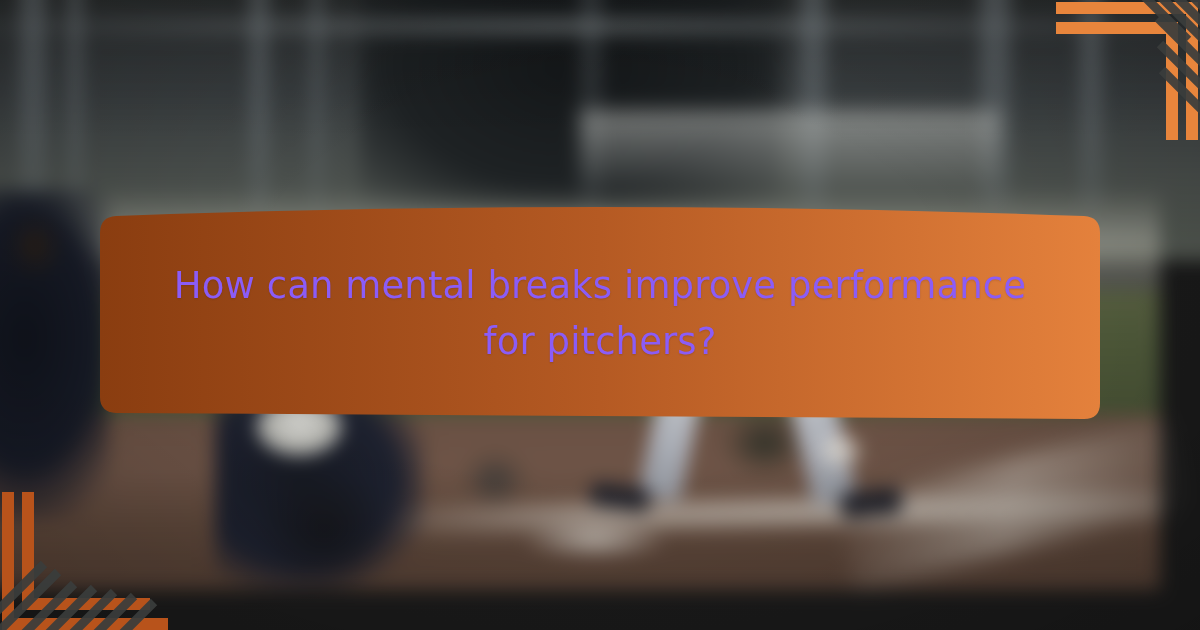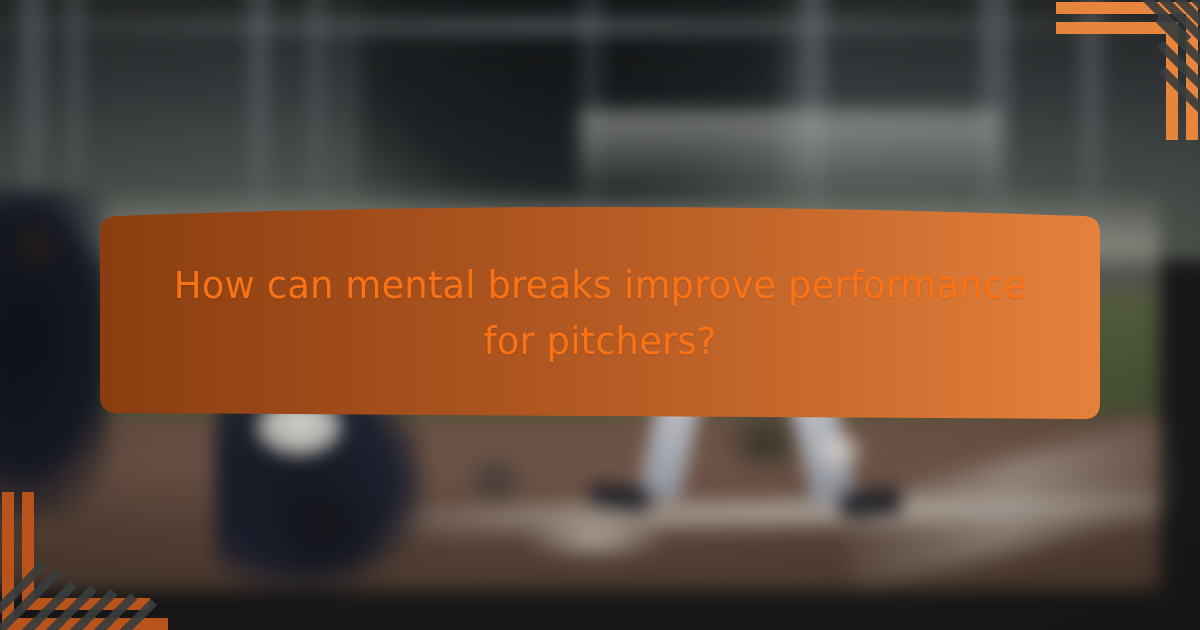--- a/index.html
+++ b/index.html
@@ -158,21 +158,21 @@
   }
   #card-shape { position: absolute; inset: 0; width: 100%; height: 100%; }
   #card-text {
     position: absolute;
     inset: 0;
     display: flex;
     align-items: center;
     justify-content: center;
     padding: 0 60px;
     box-sizing: border-box;
-    color: #f97316;
+    color: #8b5cf6;
     font-family: "DejaVu Sans", "Liberation Sans", sans-serif;
     font-size: 37px;
     font-weight: 400;
     line-height: 1.52;
     text-align: center;
     letter-spacing: .1px;
     text-shadow: 0 1px 2px rgba(0,0,0,.12);
   }
 </style>
 </head>

